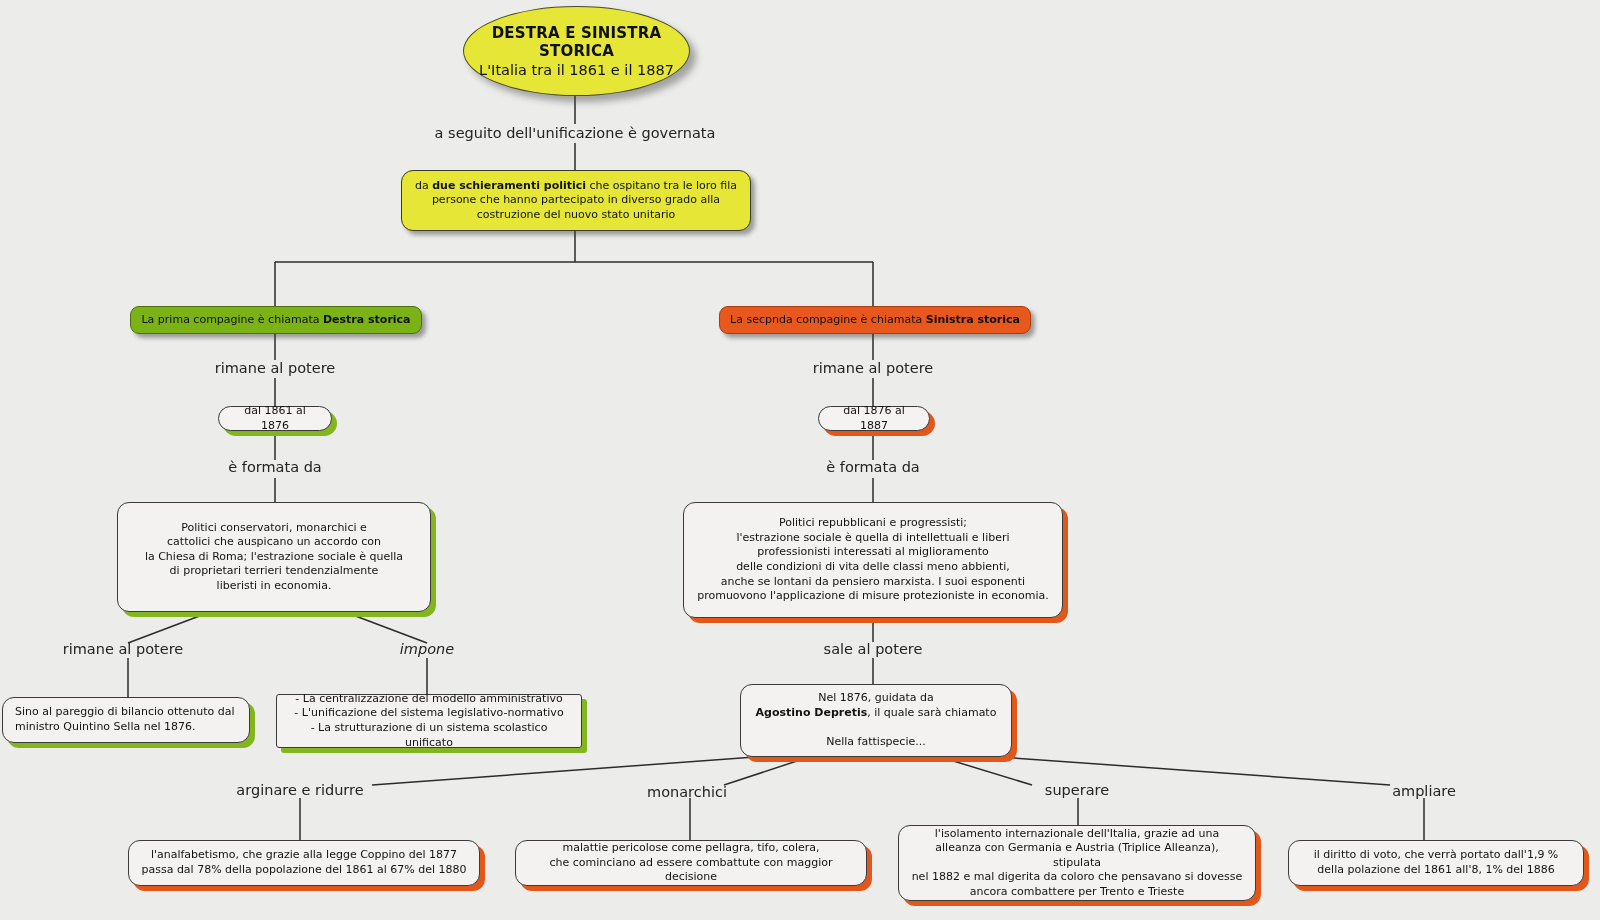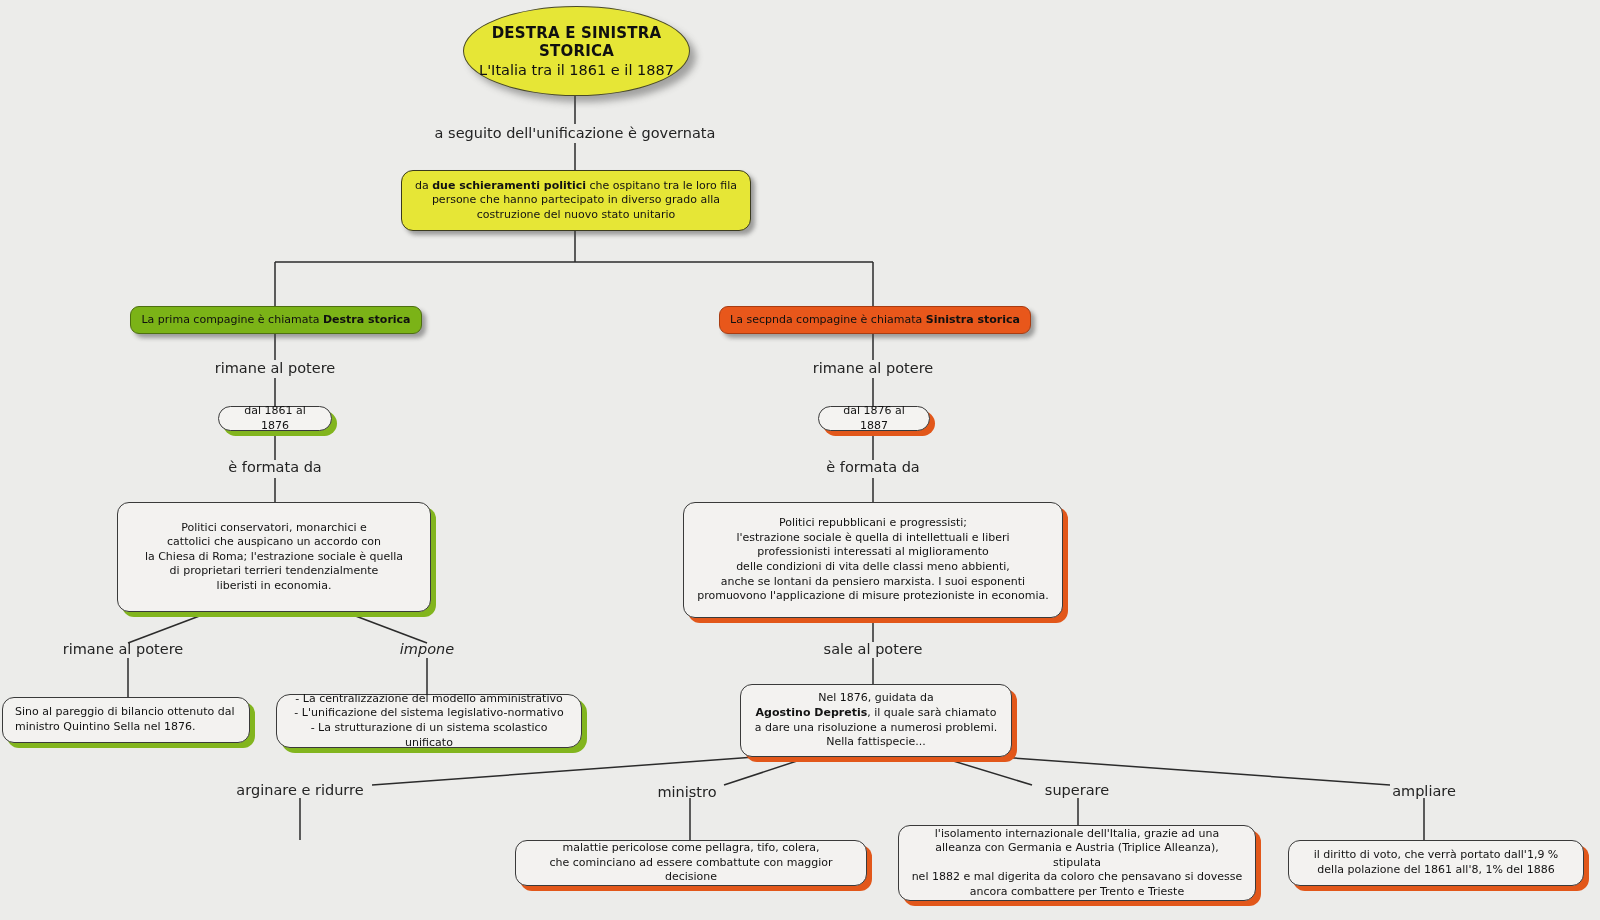--- a/index.html
+++ b/index.html
@@ -178,42 +178,48 @@
   <div class="linklabel" style="left:427px;top:642px;font-style:italic;">impone</div>
   <div class="linklabel" style="left:873px;top:642px;">sale al potere</div>
 
   <div class="node sh-green ta-left" style="left:2px;top:697px;width:248px;height:46px;padding-left:12px;">
     <div style="text-align:left;">
       <span>Sino al pareggio di bilancio ottenuto dal</span><br>
       <span>ministro Quintino Sella nel 1876.</span>
     </div>
   </div>
 
-  <div class="node sh-green" style="left:276px;top:694px;width:306px;height:54px;border-radius:14px;">
+  <div class="node sh-green" style="left:276px;top:694px;width:306px;height:54px;border-radius:3px;">
     <div>
       <span>- La centralizzazione del modello amministrativo</span><br>
       <span>- L'unificazione del sistema legislativo-normativo</span><br>
       <span>- La strutturazione di un sistema scolastico unificato</span>
     </div>
   </div>
 
   <div class="node sh-orange" style="left:740px;top:684px;width:272px;height:73px;">
     <div>
       <span>Nel 1876, guidata da</span><br>
       <b>Agostino Depretis</b><span>, il quale sarà chiamato</span><br>
-      <span>a dare una risoluzione a numerosi problemi.</span><br>
+      <br>
       <span>Nella fattispecie...</span>
     </div>
   </div>
 
   <div class="linklabel" style="left:300px;top:783px;">arginare e ridurre</div>
-  <div class="linklabel" style="left:687px;top:785px;">ministro</div>
+  <div class="linklabel" style="left:687px;top:785px;">monarchici</div>
   <div class="linklabel" style="left:1077px;top:783px;">superare</div>
   <div class="linklabel" style="left:1424px;top:784px;">ampliare</div>
 
+  <div class="node sh-orange" style="left:128px;top:840px;width:352px;height:46px;">
+    <div>
+      <span>l'analfabetismo, che grazie alla legge Coppino del 1877</span><br>
+      <span>passa dal 78% della popolazione del 1861 al 67% del 1880</span>
+    </div>
+  </div>
 
   <div class="node sh-orange" style="left:515px;top:840px;width:352px;height:46px;">
     <div>
       <span>malattie pericolose come pellagra, tifo, colera,</span><br>
       <span>che cominciano ad essere combattute con maggior decisione</span>
     </div>
   </div>
 
   <div class="node sh-orange" style="left:898px;top:825px;width:358px;height:76px;">
     <div>

